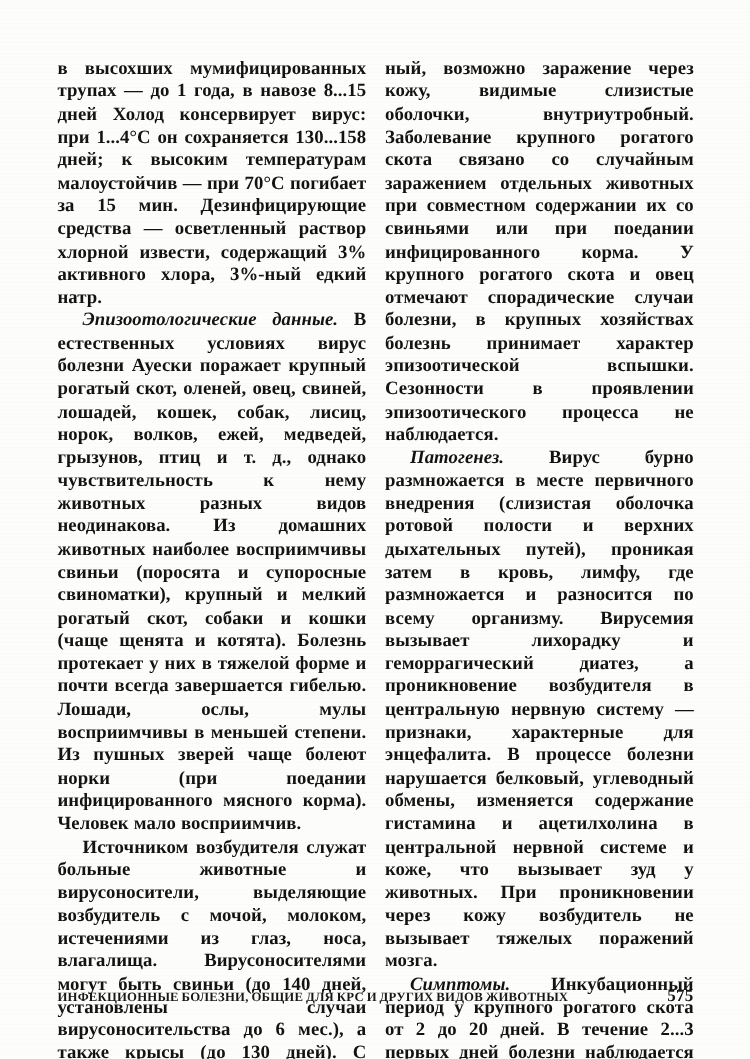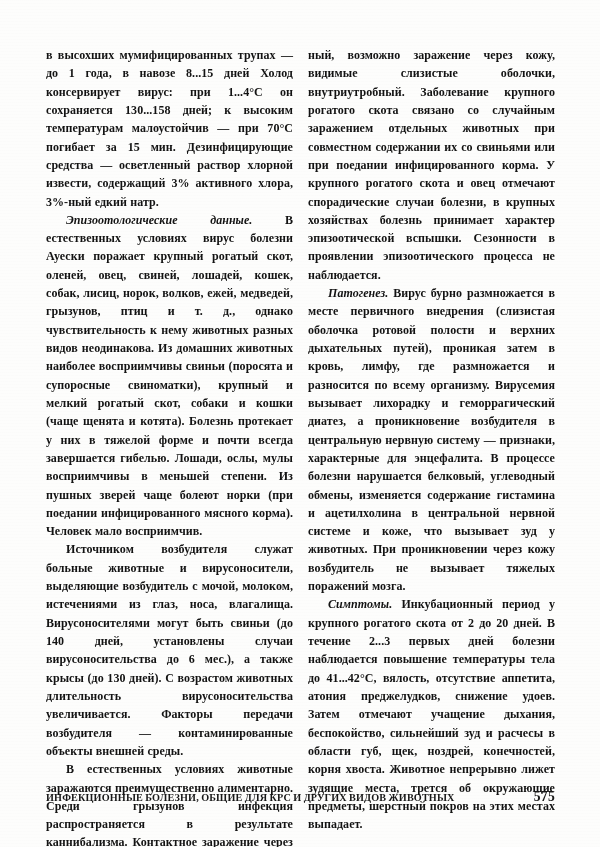--- a/index.html
+++ b/index.html
@@ -37,21 +37,21 @@
   }
 
   .column {
     width: 247px;
   }
 
   .para {
     margin: 0;
     text-align: justify;
     text-justify: inter-word;
-    font-size: 12px;
+    font-size: 15px;
     line-height: 18.32px;
     font-weight: 600;
     letter-spacing: 0.05px;
     word-spacing: 0.2px;
     color: #131313;
     hyphens: manual;
   }
   .para.indent {
     text-indent: 20px;
     font-family: Liberation Serif, serif;

